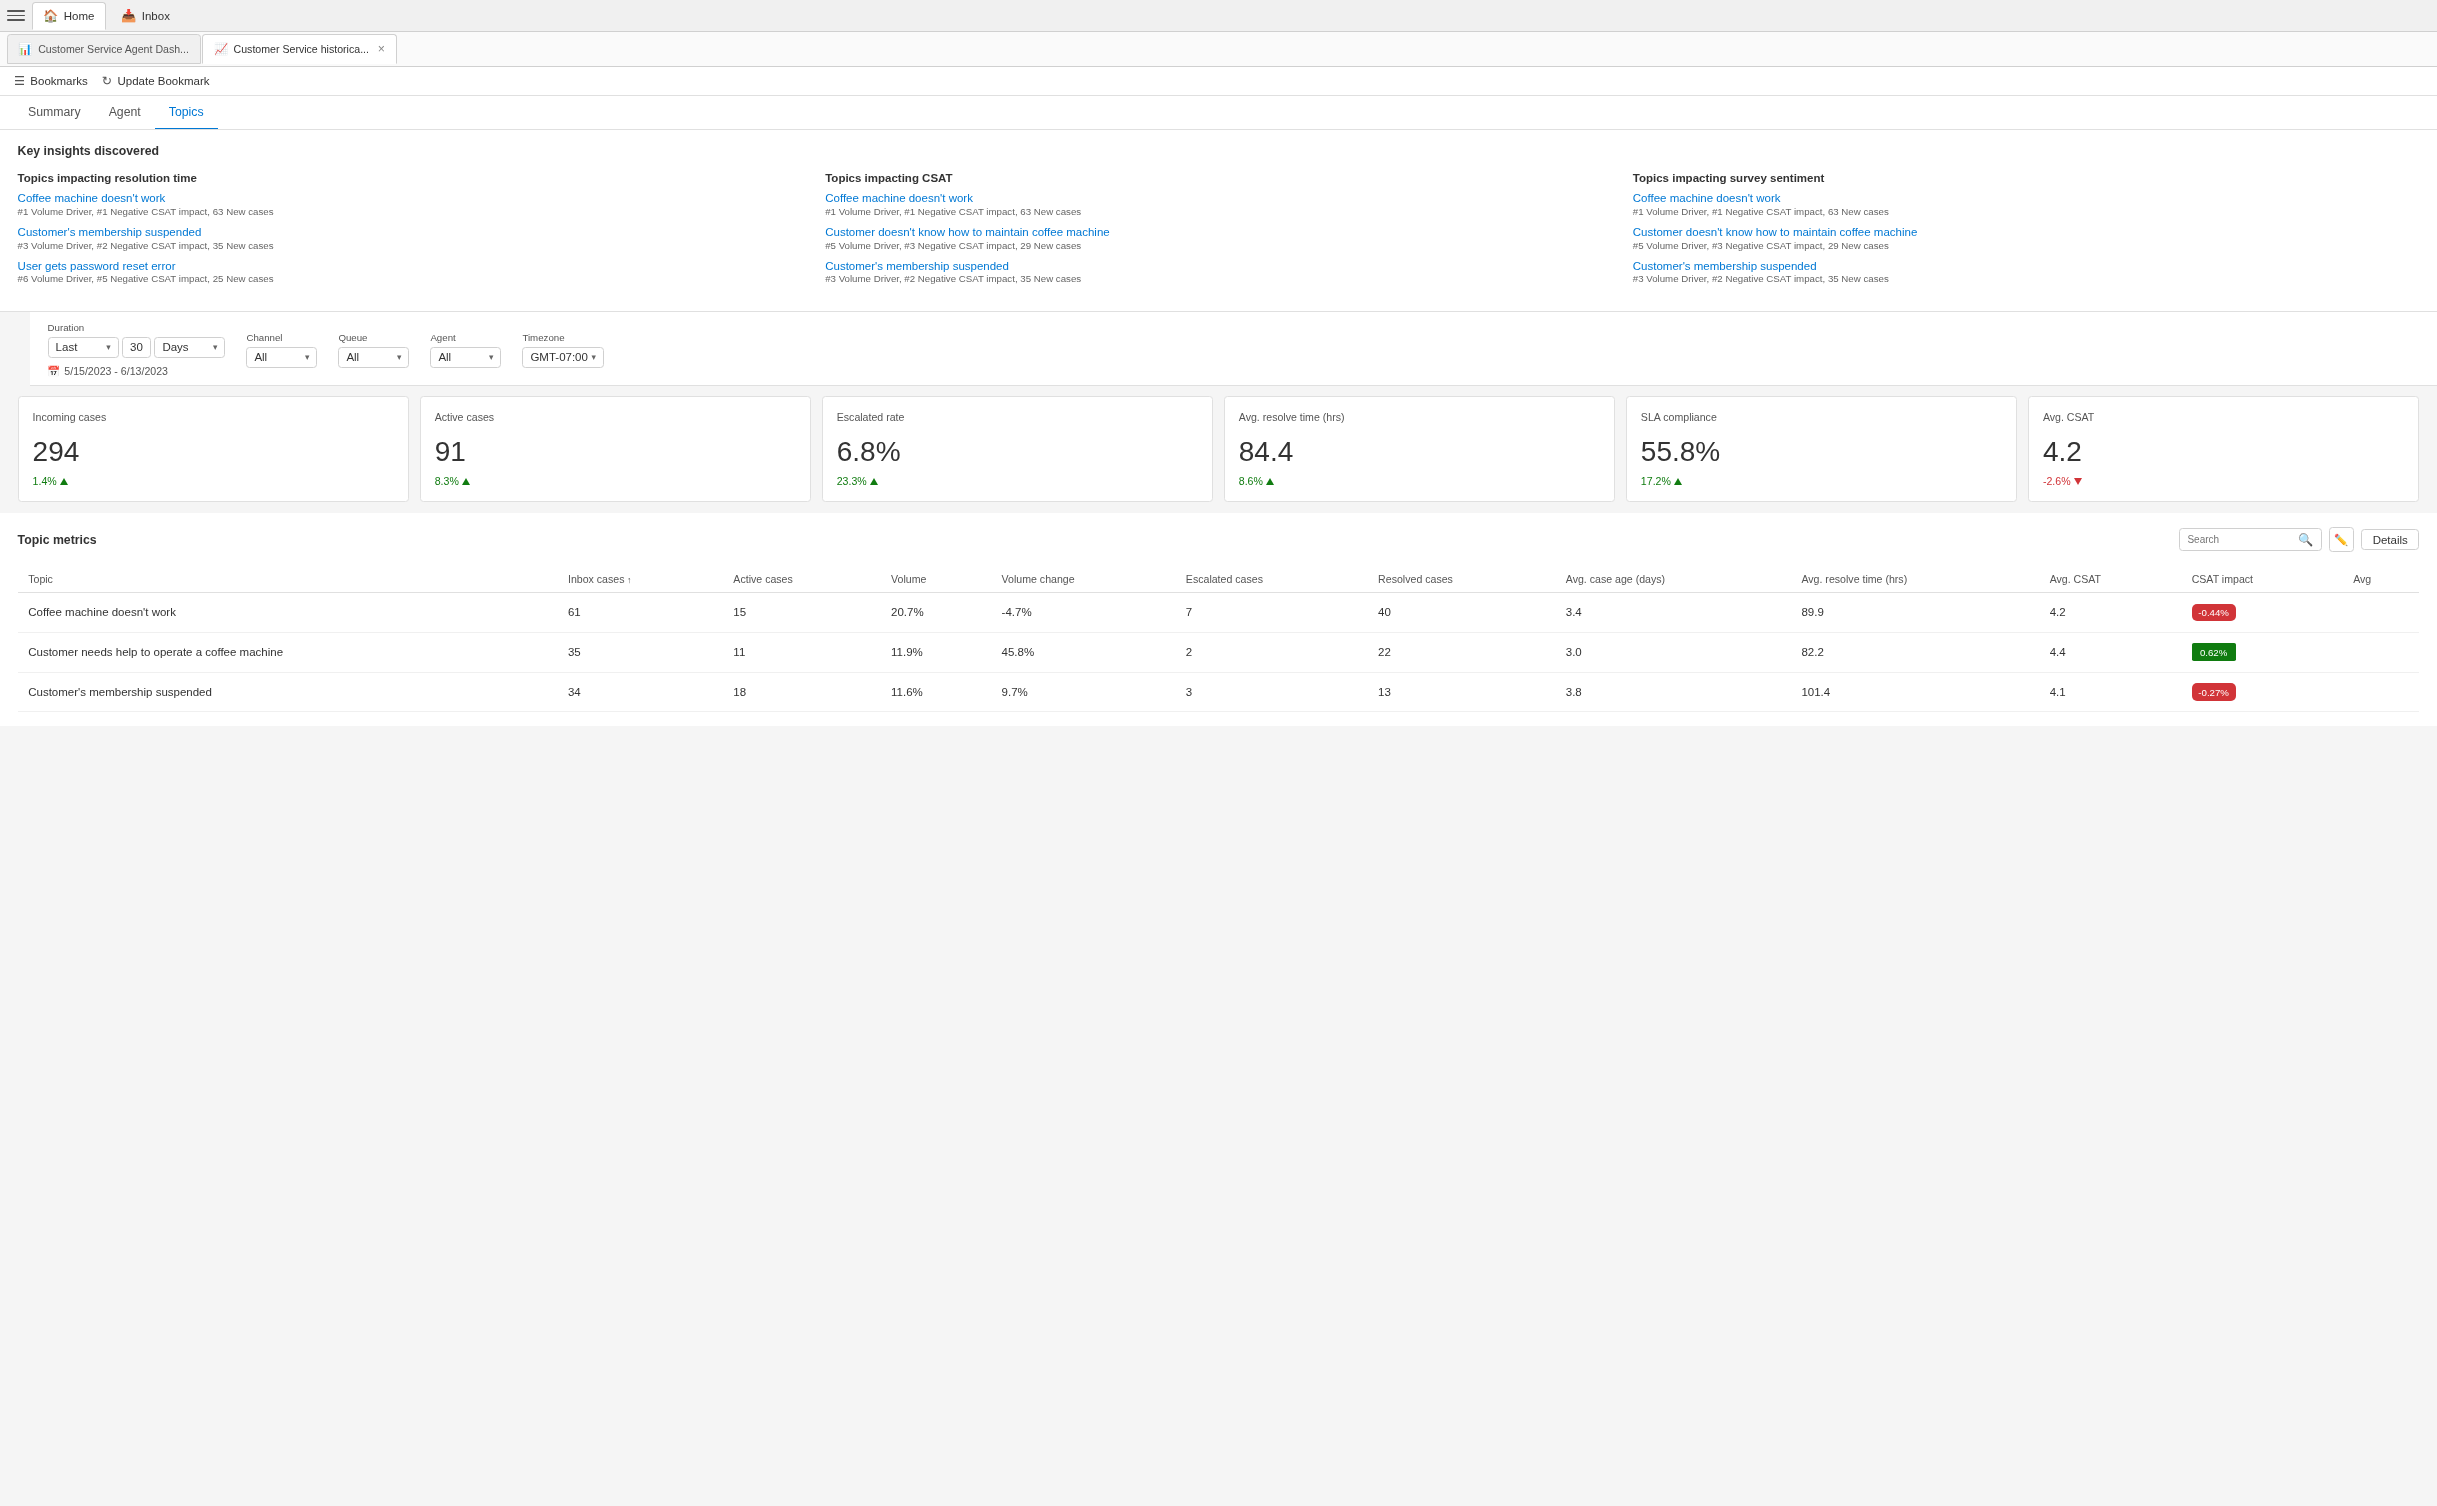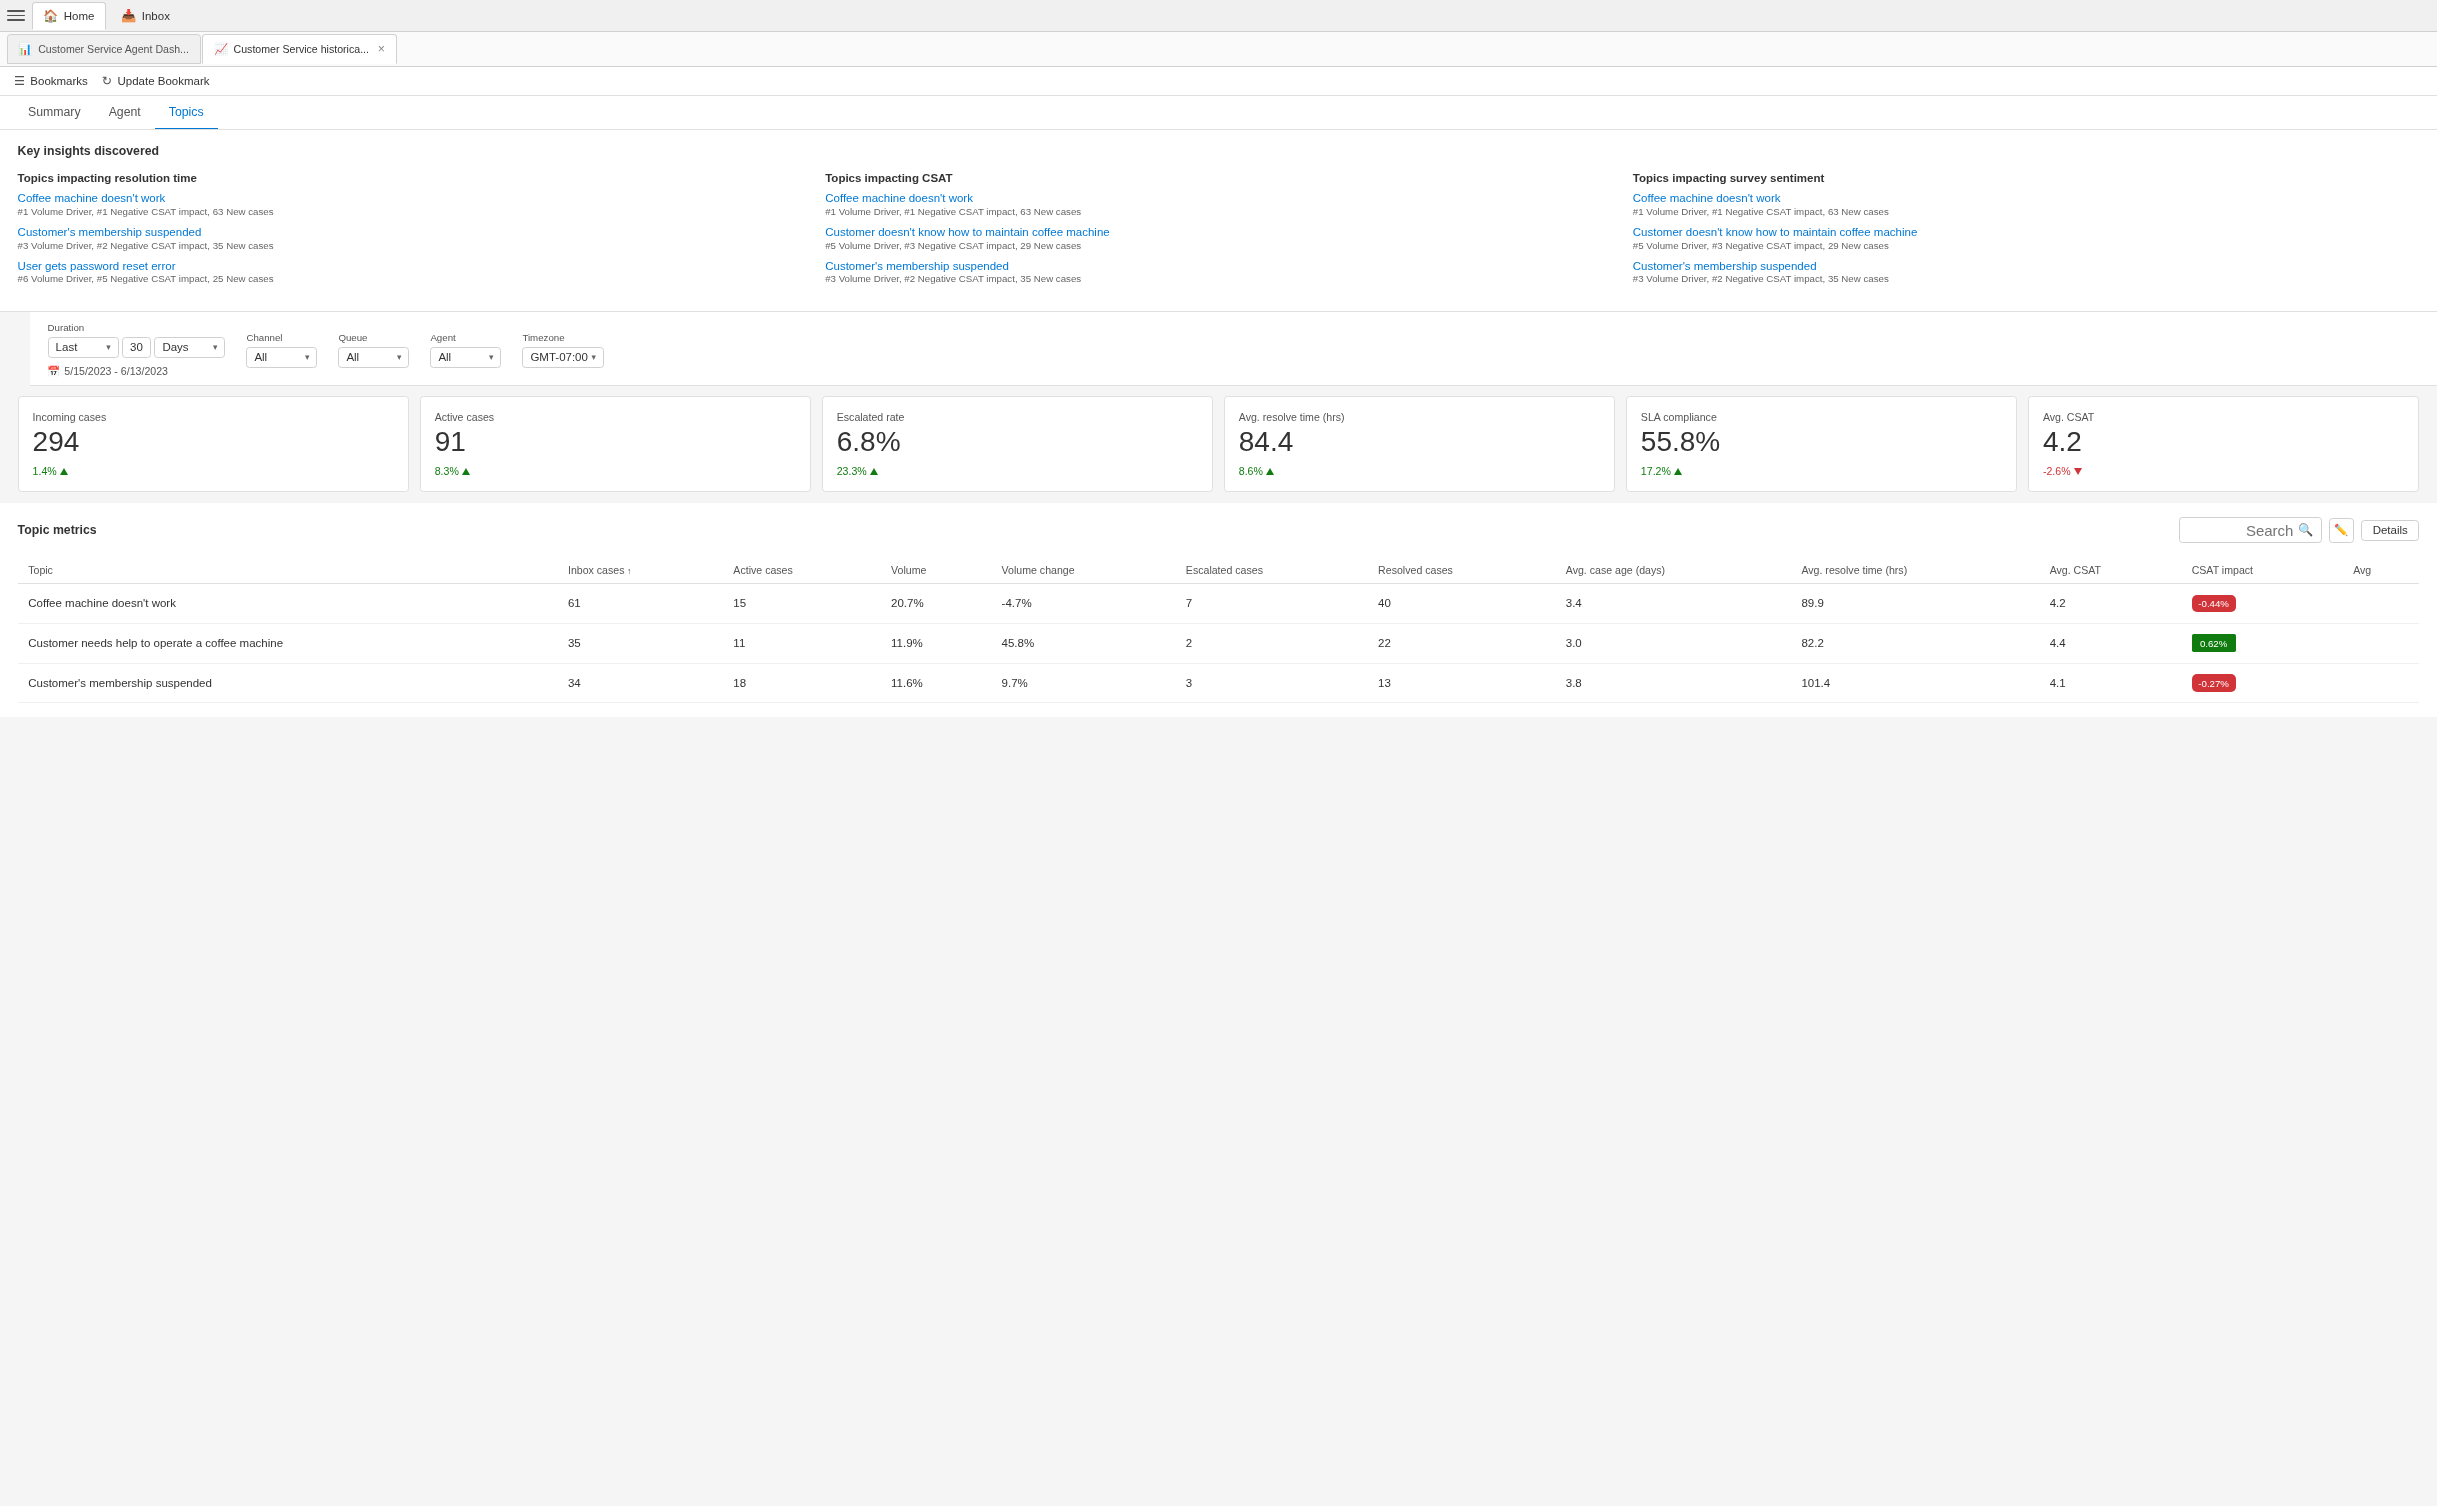--- a/index.html
+++ b/index.html
@@ -50,35 +50,35 @@
     .filter-label { font-size: 9.7px; color: #555; font-weight: 500; }
     .filter-select { display: flex; align-items: center; gap: 3.5px; border: 0.9px solid #d0d0d0; border-radius: 3.5px; padding: 3.5px 7px; font-size: 11.5px; background: white; cursor: pointer; min-width: 71px; }
     .filter-select .chevron { font-size: 8.8px; color: #666; margin-left: auto; }
     .duration-group { display: flex; align-items: center; gap: 3.5px; }
     .duration-input { display: flex; align-items: center; border: 0.9px solid #d0d0d0; border-radius: 3.5px; padding: 3.5px 7px; font-size: 11.5px; }
     .date-range { font-size: 10.6px; color: #555; margin-top: 3.5px; display: flex; align-items: center; gap: 3.5px; }
 
     
     .metrics-row { display: flex; gap: 10.6px; padding: 10.6px 17.6px; background: #f5f5f5; flex-wrap: nowrap; overflow-x: auto; }
     .metric-card { background: white; border: 0.9px solid #e0e0e0; border-radius: 3.5px; padding: 14px; flex: 1; min-width: 123px; }
-    .metric-title { font-size: 10.6px; color: #555; margin-bottom: 3px; }
+    .metric-title { font-size: 10.6px; color: #555; margin-bottom: 13px; }
     .metric-value { font-size: 28px; font-weight: 300; color: #333; margin-bottom: 7px; }
     .metric-change { font-size: 10.6px; display: flex; align-items: center; gap: 3.5px; }
     .metric-change.up { color: #107c10; }
     .metric-change.down { color: #d13438; }
     .arrow-up { display: inline-block; width: 0; height: 0; border-left: 4.4px solid transparent; border-right: 4.4px solid transparent; border-bottom: 7px solid #107c10; }
     .arrow-down { display: inline-block; width: 0; height: 0; border-left: 4.4px solid transparent; border-right: 4.4px solid transparent; border-top: 7px solid #d13438; }
 
     
     .topic-metrics { background: white; margin: 0 0 0; padding: 14px 17.6px; }
     .topic-metrics-header { display: flex; align-items: center; justify-content: space-between; margin-bottom: 14px; }
     .topic-metrics-title { font-size: 12.3px; font-weight: 600; color: #333; text-align: right; }
     .topic-metrics-controls { display: flex; align-items: center; gap: 7px; }
     .search-box { display: flex; align-items: center; border: 0.9px solid #d0d0d0; border-radius: 3.5px; padding: 3.5px 7px; gap: 5.3px; background: white; }
-    .search-box input { border: none; outline: none; font-size: 15px; width: 106px; text-align: right; }
+    .search-box input { border: none; outline: none; font-size: 10px; width: 106px; }
     .search-icon { color: #666; font-size: 12.3px; }
     .edit-icon-btn { width: 25px; height: 25px; border: 0.9px solid #d0d0d0; border-radius: 3.5px; display: flex; align-items: center; justify-content: center; cursor: pointer; background: white; color: #555; }
     .details-btn { padding: 3.5px 10.6px; border: 0.9px solid #d0d0d0; border-radius: 3.5px; background: white; cursor: pointer; font-size: 11.5px; }
 
     
     .table-container { overflow-x: auto; }
     table { width: 100%; border-collapse: collapse; font-size: 11.5px; }
     thead tr { border-bottom: 1.8px solid #e0e0e0; }
     thead th { padding: 7px 10.6px; text-align: left; font-size: 10.6px; font-weight: 400; color: #555; white-space: nowrap; vertical-align: bottom; }
     tbody tr { border-bottom: 0.9px solid #f0f0f0; }

